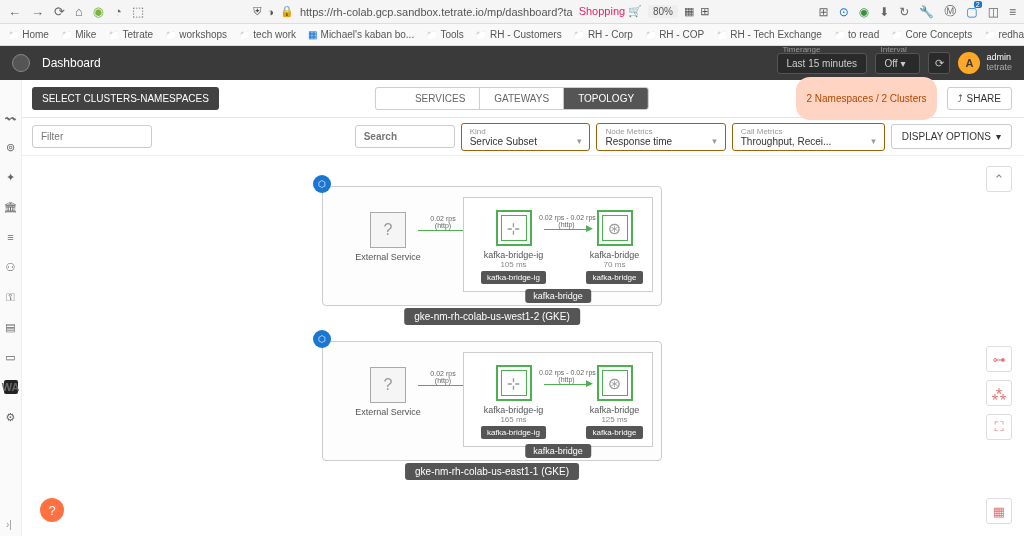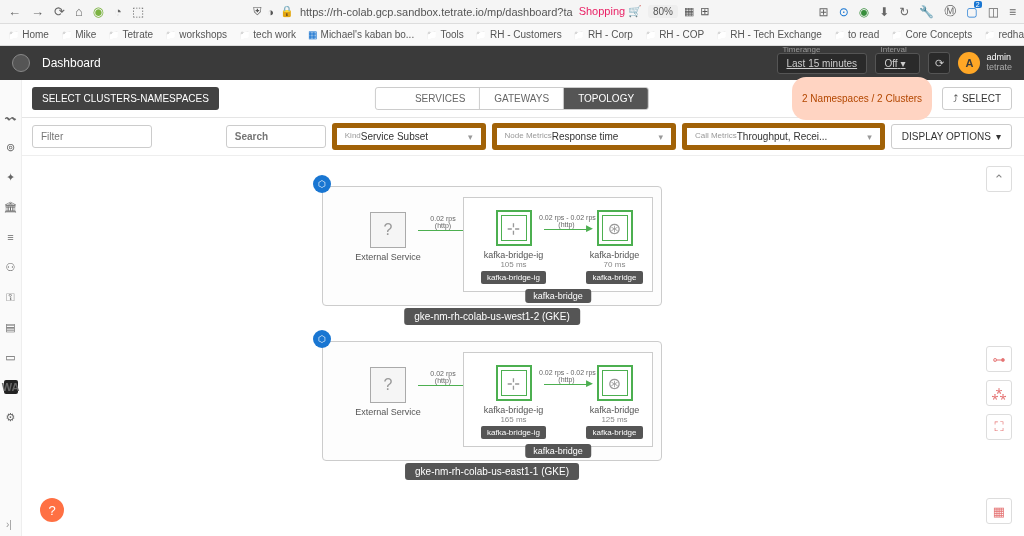--- a/index.html
+++ b/index.html
@@ -19,21 +19,21 @@
 .bookmarks { height: 22px; background: #f9f9f9; display: flex; align-items: center; padding: 0 8px; gap: 12px; font-size: 10px; color: #555; border-bottom: 1px solid #ddd; overflow: hidden; }
 .bookmarks span { display: flex; align-items: center; gap: 3px; white-space: nowrap; cursor: pointer; }
 .bookmarks .folder::before { content: "📁"; font-size: 9px; filter: grayscale(1) brightness(1.2); }
 .bookmarks .kaban::before { content: "▦"; color: #0066cc; font-size: 10px; }
 
 
 .app-header { height: 34px; background: #3a3a3a; color: #fff; display: flex; align-items: center; padding: 0 12px; gap: 12px; }
 .app-logo { width: 18px; height: 18px; background: #555; border-radius: 50%; border: 1px solid #888; }
 .app-title { font-size: 12px; font-weight: 500; flex: 1; }
 .header-controls { display: flex; align-items: center; gap: 8px; }
-.header-select { background: #2a2a2a; border: 1px solid #555; color: #ccc; padding: 4px 8px; border-radius: 3px; font-size: 10px; position: relative; min-width: 90px; text-decoration: underline; }
+.header-select { background: #2a2a2a; border: 1px solid #555; color: #ccc; padding: 4px 8px; border-radius: 3px; font-size: 10px; position: relative; min-width: 90px; }
 .header-select .label { font-size: 8px; color: #999; position: absolute; top: -9px; left: 4px; }
 .refresh-btn { width: 22px; height: 22px; background: #2a2a2a; border: 1px solid #555; border-radius: 3px; display: flex; align-items: center; justify-content: center; color: #ccc; cursor: pointer; }
 .user-badge { display: flex; align-items: center; gap: 6px; }
 .avatar { width: 22px; height: 22px; background: #ffa726; border-radius: 50%; color: #3a3a3a; display: flex; align-items: center; justify-content: center; font-weight: bold; font-size: 11px; }
 .user-info { font-size: 9px; line-height: 1.1; }
 .user-info .org { color: #aaa; }
 
 
 .toolbar { height: 38px; background: #fff; border-bottom: 1px solid #e5e5e5; display: flex; align-items: center; padding: 0 12px 0 32px; gap: 10px; }
 .btn-dark { background: #424242; color: #fff; padding: 6px 10px; border-radius: 3px; font-size: 10px; cursor: pointer; }
@@ -41,21 +41,21 @@
 .tab { padding: 5px 14px; font-size: 10px; color: #666; cursor: pointer; border-right: 1px solid #ccc; }
 .tab:last-child { border-right: none; }
 .tab.active { background: #555; color: #fff; }
 .pill-orange { background: #ffd4c2; color: #b34700; padding: 16px 10px; border-radius: 14px; font-size: 10px; margin-left: auto; }
 .btn-share { border: 1px solid #ccc; padding: 5px 10px; border-radius: 3px; font-size: 10px; display: flex; align-items: center; gap: 4px; cursor: pointer; }
 
 
 .filter-bar { height: 38px; display: flex; align-items: center; padding: 0 12px 0 32px; gap: 6px; border-bottom: 1px solid #eee; }
 .filter-input { border: 1px solid #ccc; padding: 5px 8px; border-radius: 3px; font-size: 10px; width: 120px; }
 .search-input { border: 1px solid #ccc; padding: 5px 8px; border-radius: 3px; font-size: 10px; width: 100px; margin-left: auto; font-weight: bold; }
-.dropdown { border: 5px solid #a16207; padding: 3px 8px; border-radius: 3px; font-size: 10px; min-width: 90px; position: relative; display: flex; flex-direction: row; cursor: pointer; }
+.dropdown { border: 1px solid #a16207; padding: 3px 8px; border-radius: 3px; font-size: 10px; min-width: 90px; position: relative; display: flex; flex-direction: column; cursor: pointer; }
 .dropdown .dd-label { font-size: 8px; color: #999; }
 .dropdown .dd-value { display: flex; justify-content: space-between; align-items: center; gap: 40px; }
 .dropdown .caret { color: #999; font-size: 9px; }
 .btn-display { border: 1px solid #ccc; padding: 6px 10px; border-radius: 3px; font-size: 10px; display: flex; align-items: center; gap: 5px; cursor: pointer; }
 
 
 .left-sidebar { position: absolute; left: 0; top: 80px; bottom: 0; width: 22px; background: #fafafa; border-right: 1px solid #eee; display: flex; flex-direction: column; align-items: center; padding-top: 30px; gap: 16px; }
 .left-sidebar .sb-icon { width: 14px; height: 14px; color: #666; cursor: pointer; display: flex; align-items: center; justify-content: center; font-size: 11px; }
 .sb-wa { background: #222; color: #fff; font-size: 7px; padding: 2px; border-radius: 2px; font-weight: bold; }
 
@@ -174,21 +174,21 @@
 <div class="toolbar" style="position:relative">
   <div class="btn-dark">SELECT CLUSTERS-NAMESPACES</div>
   <div class="tab-group">
     <div class="tab">SERVICES</div>
     <div class="tab">GATEWAYS</div>
     <div class="tab active">TOPOLOGY</div>
   </div>
   <div class="pill-orange">2 Namespaces / 2 Clusters</div>
   <div class="btn-share">
       <span>⤴</span>
-      <span>SELECT</span>
+      <span>SHARE</span>
     </div>
 </div>
 
 <div class="filter-bar">
   <input class="filter-input" placeholder="Filter" style="">
   <input class="search-input" placeholder="Search" style="">
   <div class="dropdown">
     <span class="dd-label">Kind</span>
     <span class="dd-value">
         <span>Service Subset</span>

